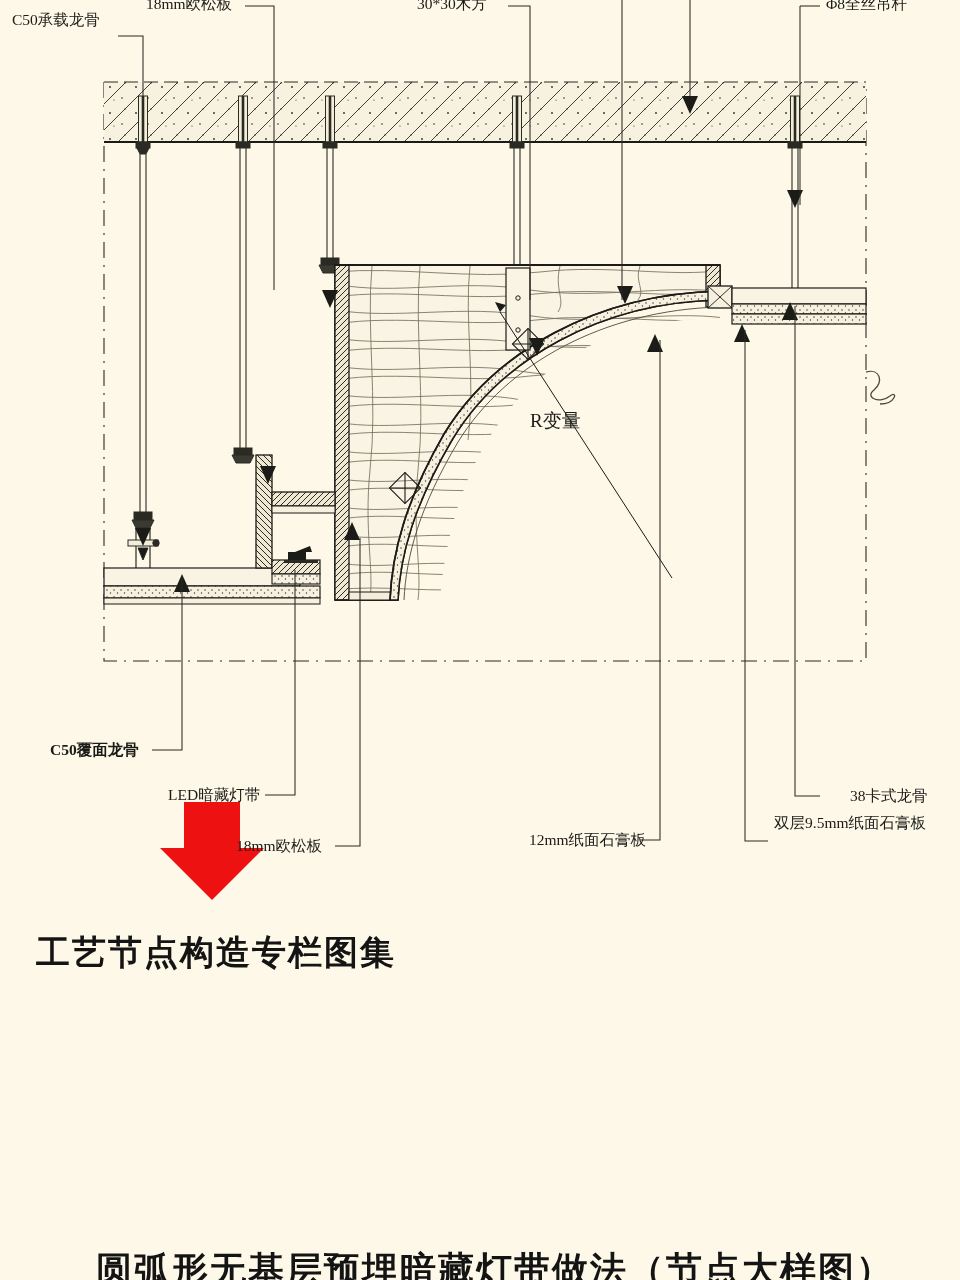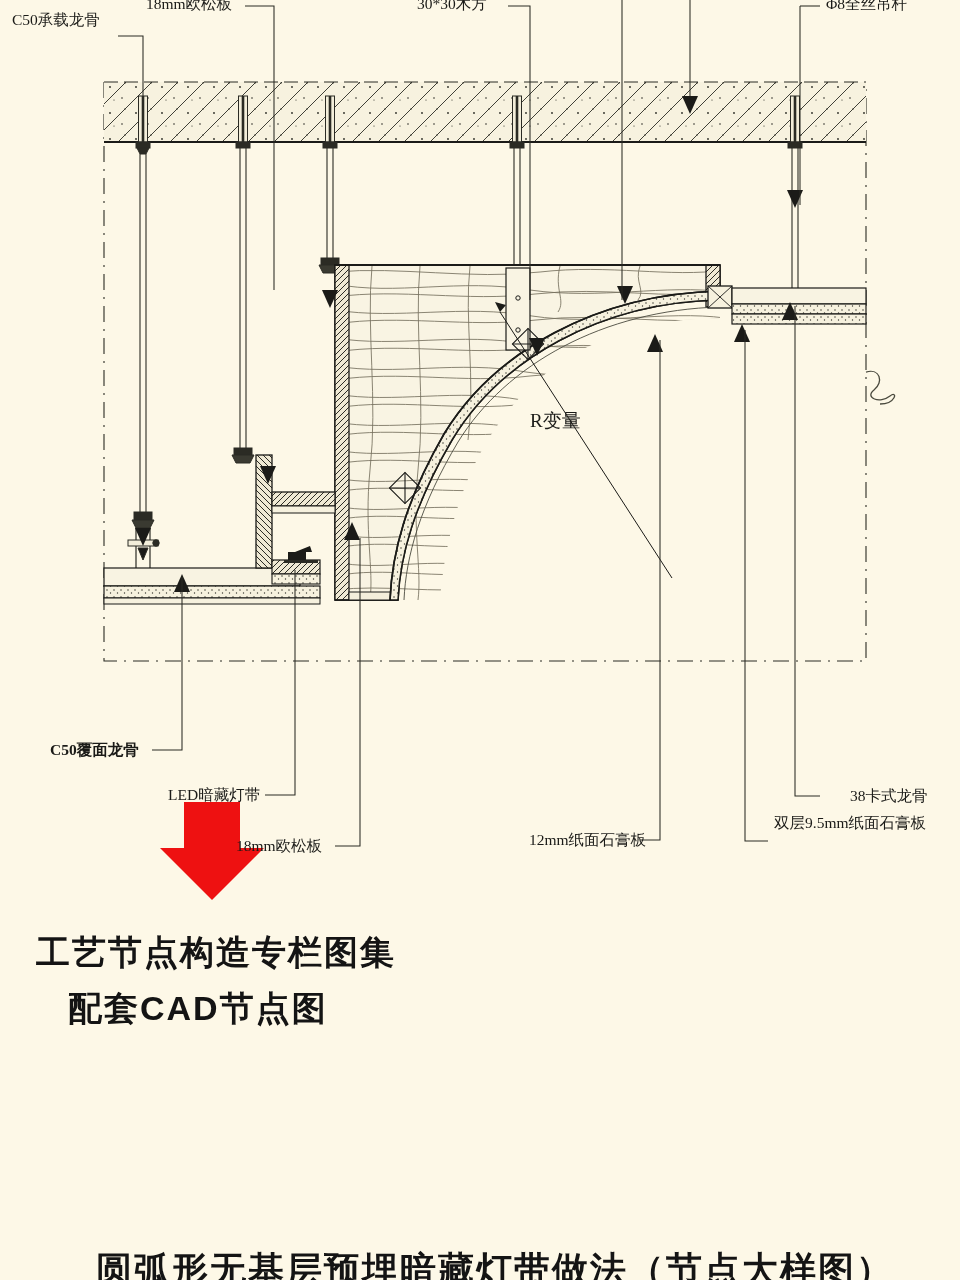--- a/index.html
+++ b/index.html
@@ -337,16 +337,15 @@
   <div class="lbl" id="l-c50fm">C50覆面龙骨</div>
   <div class="lbl" id="l-led">LED暗藏灯带</div>
   <div class="lbl" id="l-osb-bot">18mm欧松板</div>
   <div class="lbl" id="l-gyp12">12mm纸面石膏板</div>
   <div class="lbl" id="l-kashi">38卡式龙骨</div>
   <div class="lbl" id="l-gyp95">双层9.5mm纸面石膏板</div>
 
   <div class="lbl" id="l-r">R变量</div>
 
   <div class="headline" id="hl1">工艺节点构造专栏图集</div>
-  <div class="headline" id="hl2">配套CAD节点图</div>
   <div class="headline" id="hl3">圆弧形无基层预埋暗藏灯带做法（节点大样图）</div>
 
 </div>
 
 </body></html>

